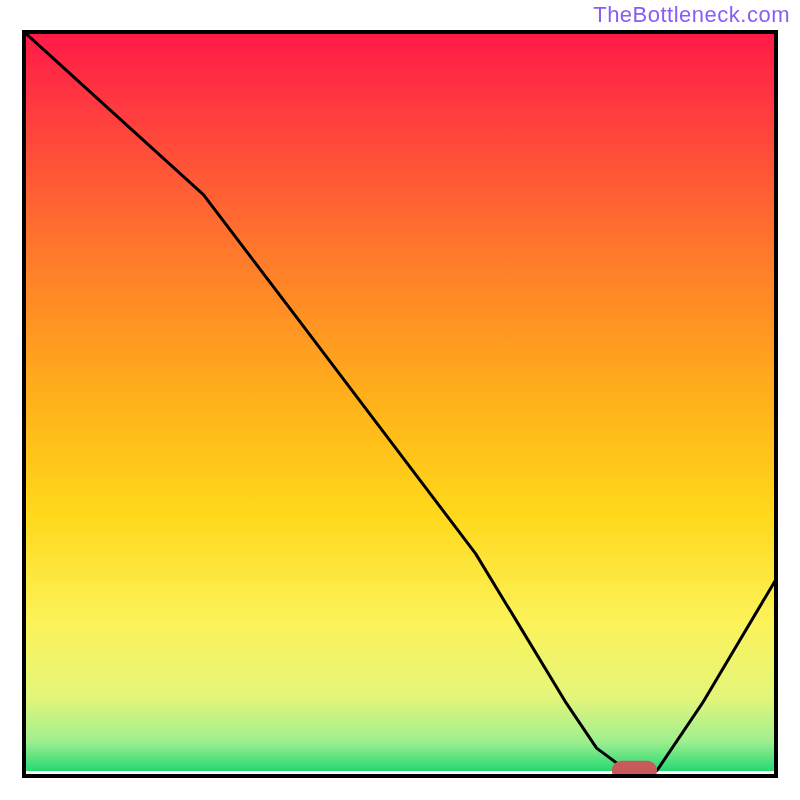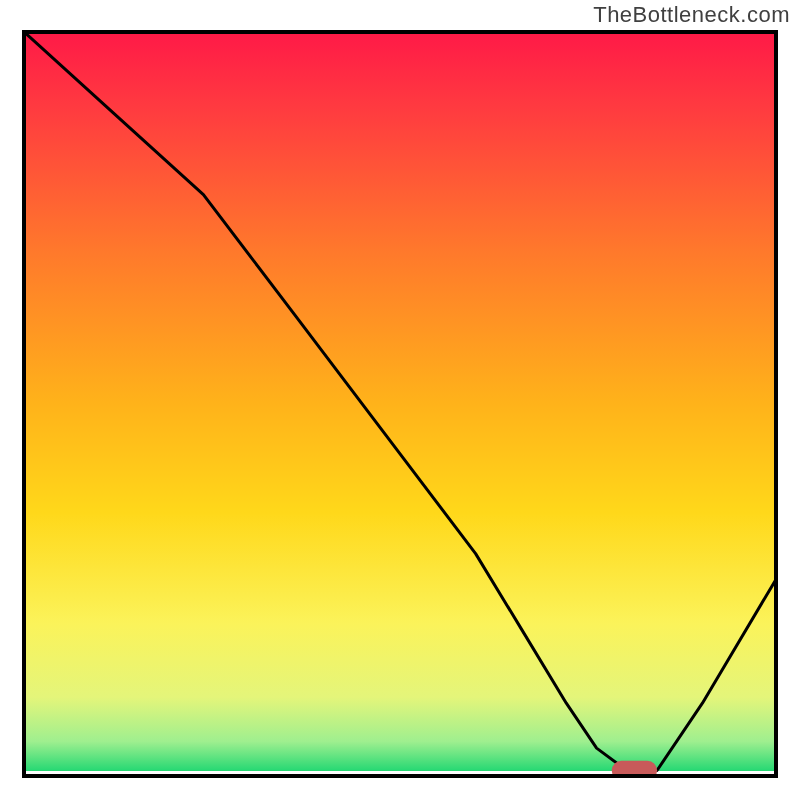--- a/index.html
+++ b/index.html
@@ -12,21 +12,21 @@
   }
   .container {
     position: relative;
     width: 800px;
     height: 800px;
   }
   .watermark {
     position: absolute;
     top: 2px;
     right: 10px;
-    color: #404040;
+    color: #8b5cf6;
     font-size: 22px;
     font-weight: 500;
     letter-spacing: 0.5px;
   }
   .plot {
     position: absolute;
     left: 22px;
     top: 30px;
     width: 756px;
     height: 748px;

